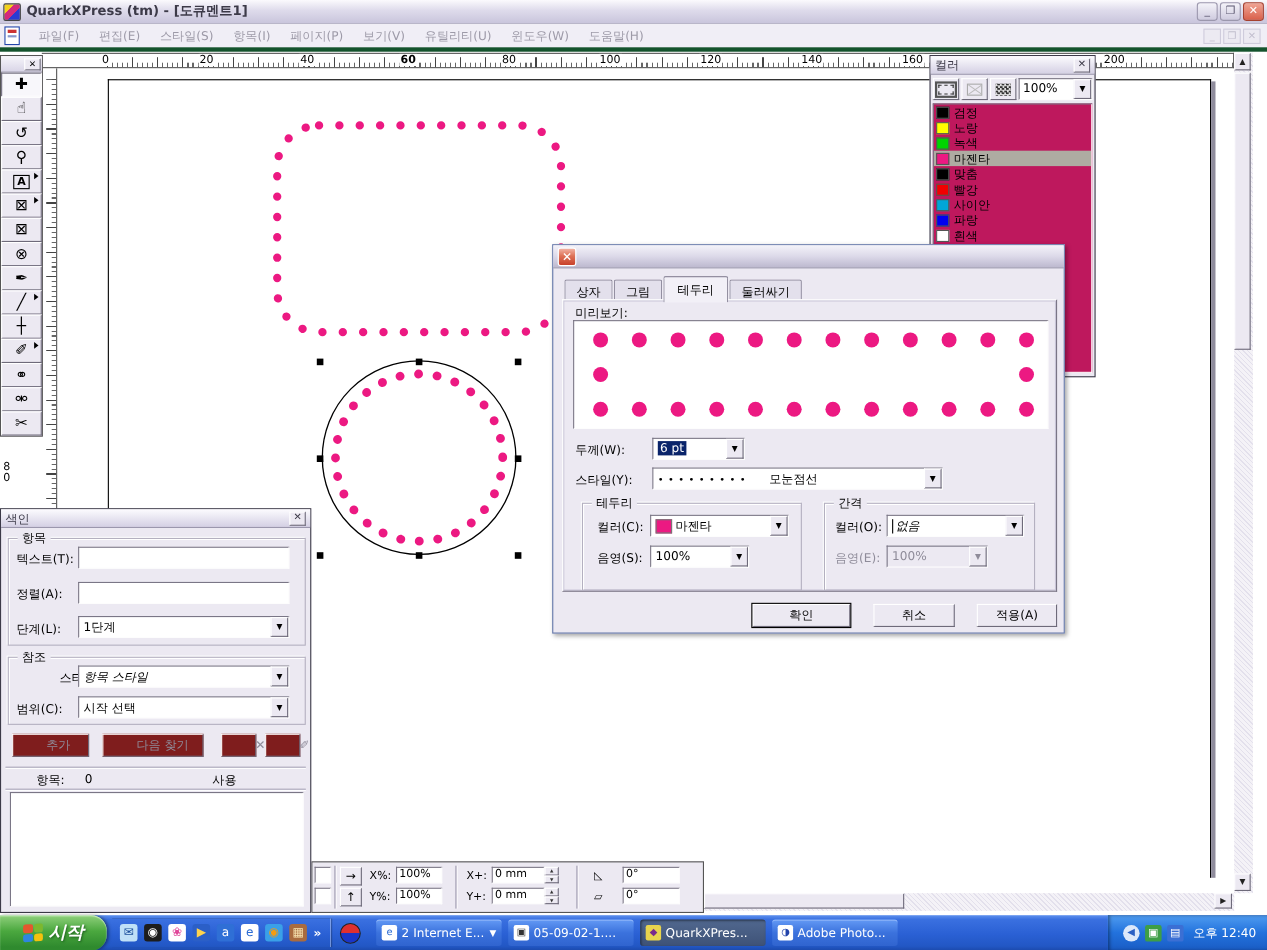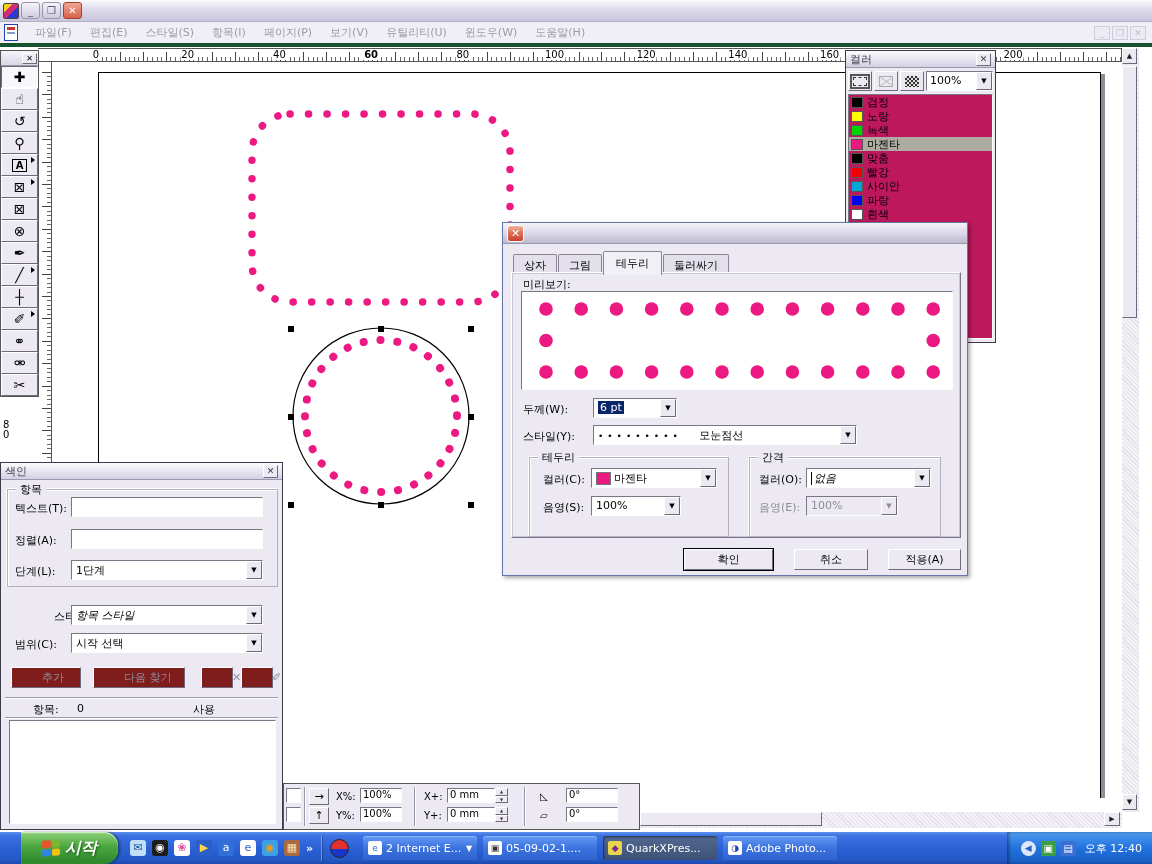--- a/index.html
+++ b/index.html
@@ -144,21 +144,21 @@
   .sbbtn { position:absolute; background:#ece9f2; border:1px solid; border-color:#fff #6e6a7a #6e6a7a #fff;
     font-size:7px; display:flex; align-items:center; justify-content:center; color:#222; }
   #vsb { left:1122px; top:48px; width:17px; height:764px; z-index:3; }
   #vthumb { position:absolute; left:0; top:18px; width:15px; height:252px; background:#ece9f2; border:1px solid; border-color:#fff #6e6a7a #6e6a7a #fff; }
   #hsb { left:52px; top:812px; width:1070px; height:16px; z-index:2; }
   #hthumb { position:absolute; left:588px; top:0; width:182px; height:14px; background:#ece9f2; border:1px solid; border-color:#fff #6e6a7a #6e6a7a #fff; }
 
   
   #taskbar { left:0; top:832px; width:1152px; height:32px;
     background:linear-gradient(180deg,#5e90ee 0%,#3a70e0 12%,#2a60d4 55%,#2257c4 88%,#1c4aad 100%);
-    display:flex; align-items:center; z-index:30;padding-left:21px; }
+    display:flex; align-items:center; z-index:30; }
   #startbtn { height:32px; width:97px; border-radius:0 14px 14px 0;
     background:linear-gradient(180deg,#8fd07c 0%,#4ba83f 45%,#2f8a2e 90%);
     box-shadow:inset 0 1px 1px #d5f0c5, 2px 0 3px rgba(0,0,0,.4);
     display:flex; align-items:center; justify-content:center; gap:5px; }
   #startbtn .stext { color:#fff; font-weight:bold; font-style:italic; font-size:16px; text-shadow:1px 1px 2px #1c5c1c; }
   #flag { width:18px; height:16px; display:grid; grid-template-columns:1fr 1fr; grid-template-rows:1fr 1fr; gap:1px; transform:skewY(-4deg); }
   #flag i { border-radius:2px; }
   #ql { display:flex; align-items:center; gap:6px; padding:0 8px; border-right:1px solid rgba(255,255,255,.35); box-shadow:1px 0 0 rgba(0,0,0,.25); height:26px; margin-left:4px; }
   .qicon { width:16px; height:16px; border-radius:3px; font-size:11px; line-height:16px; text-align:center; }
   #ime { width:19px; height:19px; border-radius:50%; background:linear-gradient(180deg,#e03030 50%,#1a35c8 50%); border:1px solid #222; margin:0 8px; }
@@ -172,20 +172,21 @@
     background:linear-gradient(180deg,#4f9cf0 0%,#2272dd 50%,#1a5cc4 100%); box-shadow:inset 2px 0 3px rgba(0,0,20,.4); }
   #chev { width:15px; height:15px; border-radius:50%; background:#dce8fa; color:#2a60c4; font-size:9px; line-height:14px; text-align:center; }
   .trayicon { width:15px; height:15px; font-size:10px; line-height:15px; text-align:center; color:#fff; }
   #clock { color:#fff; font-size:11px; margin-left:4px; white-space:nowrap; }
 </style>
 </head>
 <body>
 
 <div id="titlebar" class="abs">
   <div id="appicon"></div>
+  <div class="ttext">QuarkXPress (tm) - [도큐멘트1]</div>
   <div class="winbtn">_</div>
   <div class="winbtn">❐</div>
   <div class="winbtn close">✕</div>
 </div>
 
 <div id="menubar" class="abs">
   <div id="docicon"></div>
   <div style="display:flex;">
       <span class="menu-item">파일(F)</span>
       <span class="menu-item">편집(E)</span>
@@ -464,20 +465,23 @@
   <div class="ilabel" style="left:14px; top:38px;">텍스트(T):</div>
   <div class="ifield field" style="left:70px; top:34px; width:192px;"></div>
   <div class="ilabel" style="left:14px; top:70px;">정렬(A):</div>
   <div class="ifield field" style="left:70px; top:66px; width:192px;"></div>
   <div class="ilabel" style="left:14px; top:101px;">단계(L):</div>
   <div class="dcombo field" style="left:70px; top:97px; width:192px;">
     <div class="val">1단계</div>
     <div class="combo-arrow">▼</div>
   </div>
 
+  <div class="groupbox" style="position:absolute; left:6px; top:134px; width:271px; height:62px;">
+    <span class="legend">참조</span>
+  </div>
   <div class="ilabel" style="left:14px; top:146px;margin-left:39px;">스타일(S):</div>
   <div class="dcombo field" style="left:70px; top:142px; width:192px;">
     <div class="val" style="font-style:italic;">항목 스타일</div>
     <div class="combo-arrow">▼</div>
   </div>
   <div class="ilabel" style="left:14px; top:174px;">범위(C):</div>
   <div class="dcombo field" style="left:70px; top:170px; width:192px;">
     <div class="val">시작 선택</div>
     <div class="combo-arrow">▼</div>
   </div>

